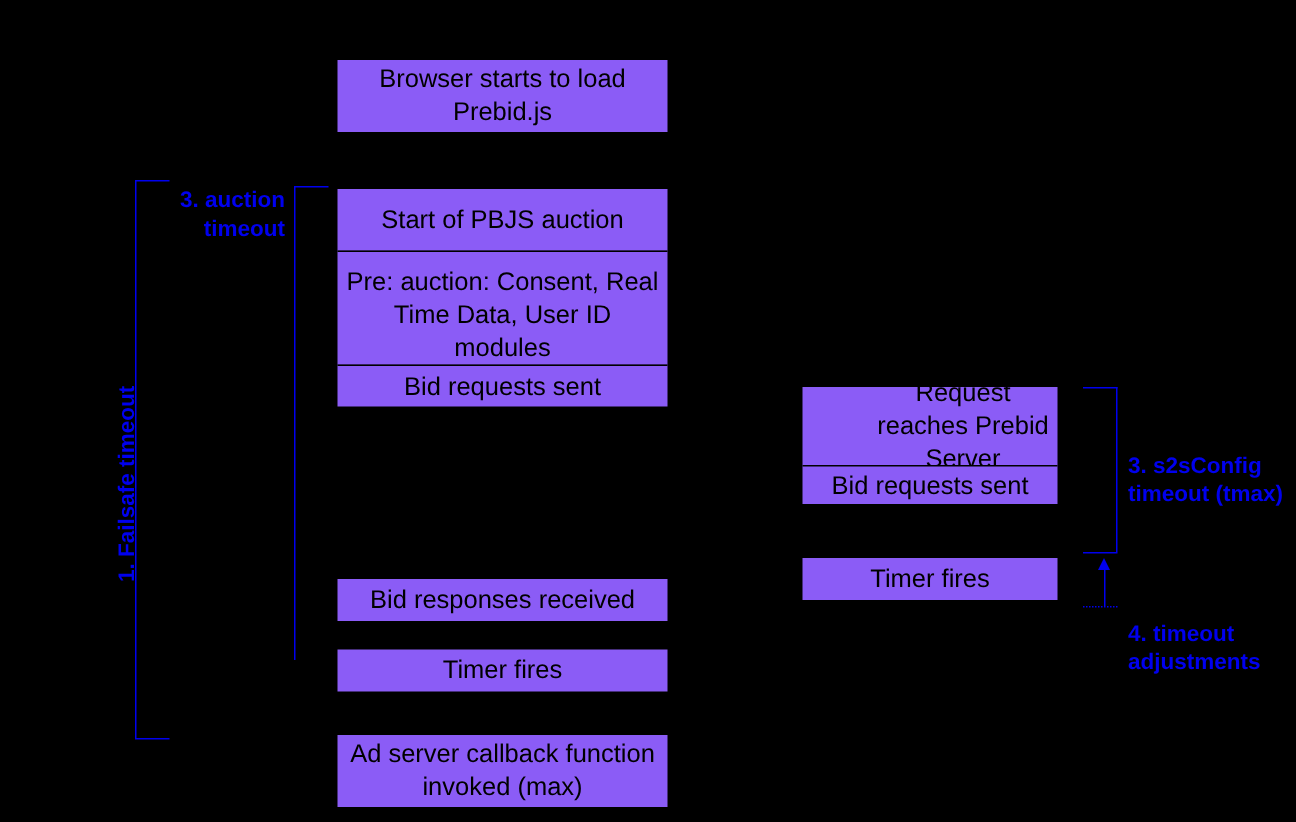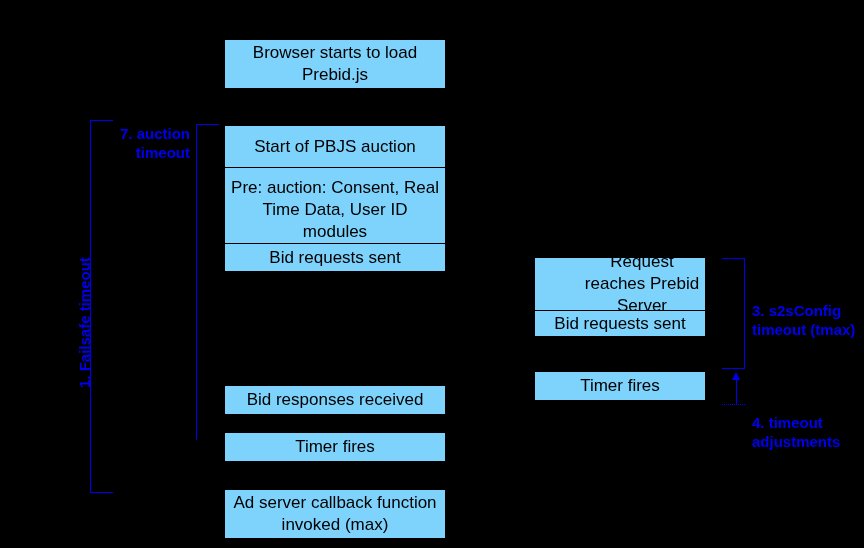--- a/index.html
+++ b/index.html
@@ -12,21 +12,21 @@
     width: 864px;
     height: 548px;
     background: #000000;
     overflow: hidden;
     font-family: "Liberation Sans", sans-serif;
   }
 
   
   .box {
     position: absolute;
-    background: #7dd3fc;
+    background: #8b5cf6;
     color: #000000;
     box-sizing: border-box;
     display: flex;
     align-items: center;
     justify-content: center;
     text-align: center;
     font-family: "Liberation Sans", sans-serif;
     font-size: 17px;
     line-height: 22px;
     letter-spacing: 0px;
@@ -131,21 +131,21 @@
     <div class="hline" style="left:90px; top:120px; width:23px;"></div>
     <div class="vline" style="left:90px; top:120px; height:372px;"></div>
     <div class="hline" style="left:90px; top:492px; width:23px;"></div>
   </div>
   <div class="rot-text" style="left:76px; top:388px;">1. Failsafe timeout</div>
 
   <div>
     <div class="hline" style="left:196px; top:124px; width:23px;"></div>
     <div class="vline" style="left:196px; top:124px; height:316px;"></div>
   </div>
-  <div class="blue-text right-align" style="left:96px; top:124px; width:94px;">7. auction
+  <div class="blue-text right-align" style="left:96px; top:124px; width:94px;">3. auction
 timeout</div>
 
   <div>
     <div class="hline" style="left:722px; top:258px; width:23px;"></div>
     <div class="vline" style="left:744px; top:258px; height:110px;"></div>
     <div class="hline" style="left:722px; top:368px; width:23px;"></div>
   </div>
   <div class="blue-text left-align" style="left:752px; top:262px; width:112px;">3. s2sConfig
 timeout (tmax)</div>
 

